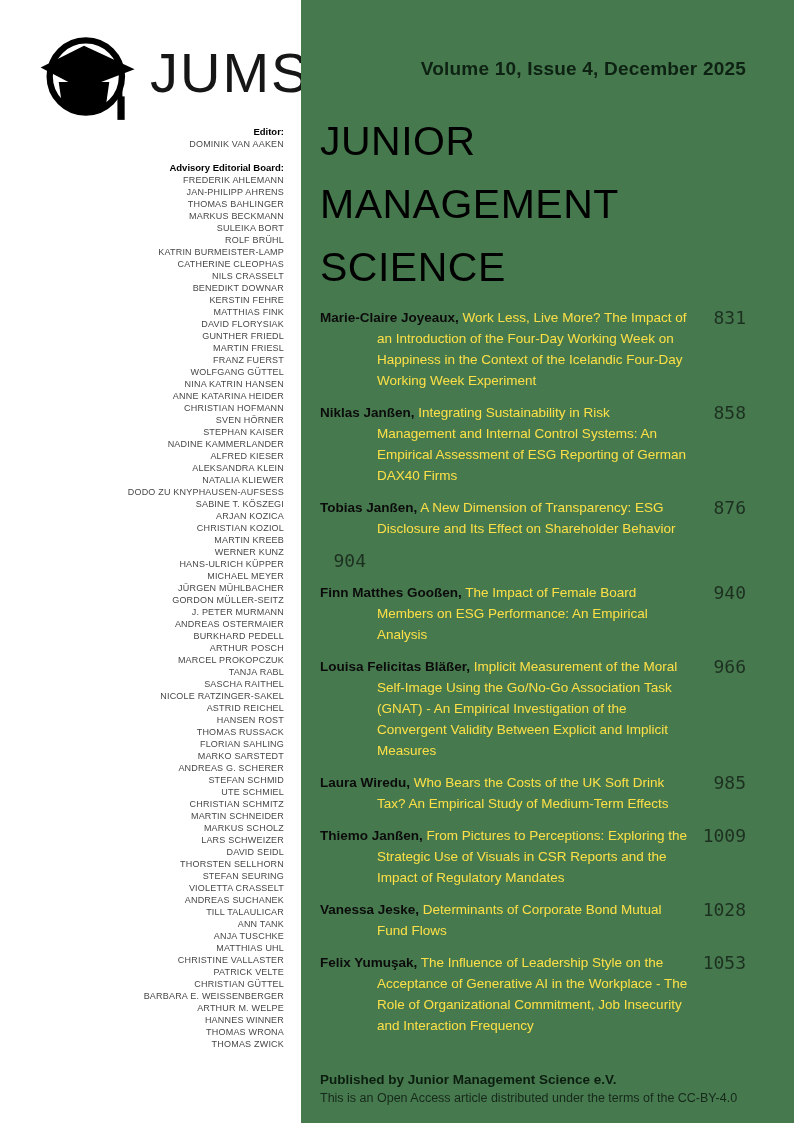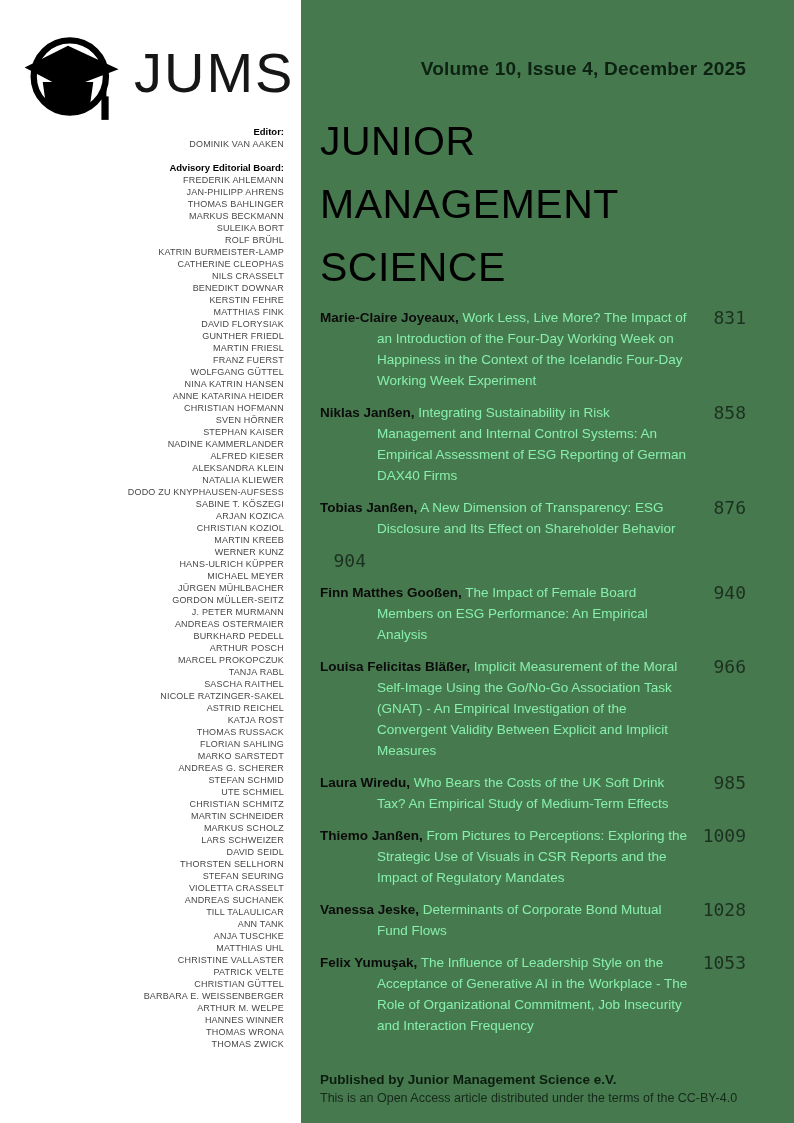--- a/index.html
+++ b/index.html
@@ -1,21 +1,21 @@
 <!DOCTYPE html>
 <html><head>
 <meta charset="utf-8">
 <style>
   html,body { margin:0; padding:0; }
   body { width:794px; height:1123px; background:#ffffff; }
   .page { display:flex; width:794px; height:1123px; overflow:hidden;
           font-family:"Liberation Sans", sans-serif; }
 
   
-  .left-col { width:301px; background:#ffffff; box-sizing:border-box; }
+  .left-col { width:301px; background:#ffffff; box-sizing:border-box;padding-left:16px; }
   .logo-row { height:100px; margin:22px 0 0 12px; display:flex; align-items:center; }
   .logo-mark { flex:0 0 auto; }
   .logo-text { font-size:56px; color:#161616; font-weight:400; letter-spacing:2px; margin-left:10px; }
 
   .editor-block { margin-top:4px; text-align:right; padding-right:17px; }
   .board-block  { margin-top:12px; text-align:right; padding-right:17px; }
   .block-heading { font-size:9.5px; font-weight:700; color:#000; line-height:12px; }
   .name-line { font-size:9px; color:#474747; line-height:12px; letter-spacing:0.2px; }
 
   
@@ -23,21 +23,21 @@
   .issue-line { margin-top:58px; text-align:right; font-size:19px; font-weight:700;
                 color:#0d2212; letter-spacing:0.2px; }
   .journal-title { margin:30px 0 0 0; font-weight:400; }
   .title-line { font-size:41px; line-height:63px; color:#000000; letter-spacing:0.5px; }
 
   .toc { margin-top:8px; }
   .toc-row { display:flex; margin-bottom:11px; }
   .toc-text { flex:1; font-size:13.5px; line-height:21px; padding-left:57px;
               text-indent:-57px; margin-right:8px; }
   .toc-authors { font-weight:700; color:#0b0b0b; }
-  .toc-title { color:#86efac;text-align:right; }
+  .toc-title { color:#fde047;text-align:right; }
   .toc-page { width:46px; text-align:right; font-size:18px; line-height:21px;
               color:#1c3020; font-family:"DejaVu Sans Mono", monospace; }
 
   .footer { margin-top:36px; }
   .published { font-size:13.5px; font-weight:700; color:#0b1d0f; }
   .license { margin-top:3px; font-size:12.5px; line-height:17px; color:#15281a; }
 </style>
 </head>
 <body>
 
@@ -147,21 +147,21 @@
           <div class="name-line">MARCEL PROKOPCZUK</div>
 
           <div class="name-line">TANJA RABL</div>
 
           <div class="name-line">SASCHA RAITHEL</div>
 
           <div class="name-line">NICOLE RATZINGER-SAKEL</div>
 
           <div class="name-line">ASTRID REICHEL</div>
 
-          <div class="name-line">KATJA ROST</div>
+          <div class="name-line">HANSEN ROST</div>
 
           <div class="name-line">THOMAS RUSSACK</div>
 
           <div class="name-line">FLORIAN SAHLING</div>
 
           <div class="name-line">MARKO SARSTEDT</div>
 
           <div class="name-line">ANDREAS G. SCHERER</div>
 
           <div class="name-line">STEFAN SCHMID</div>

